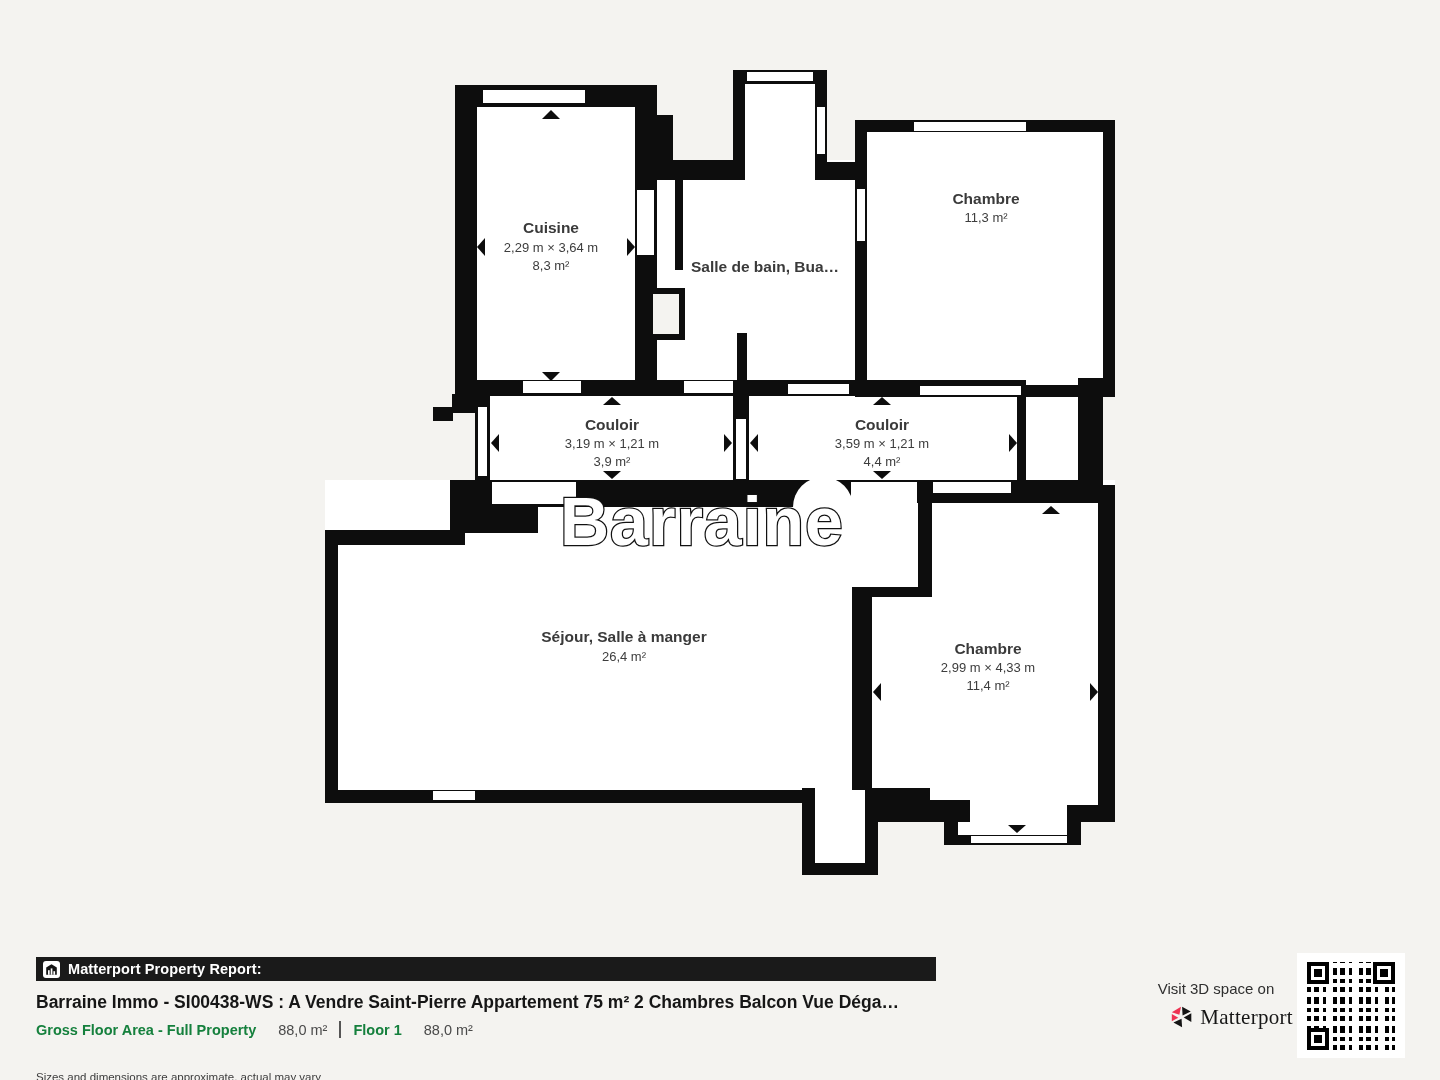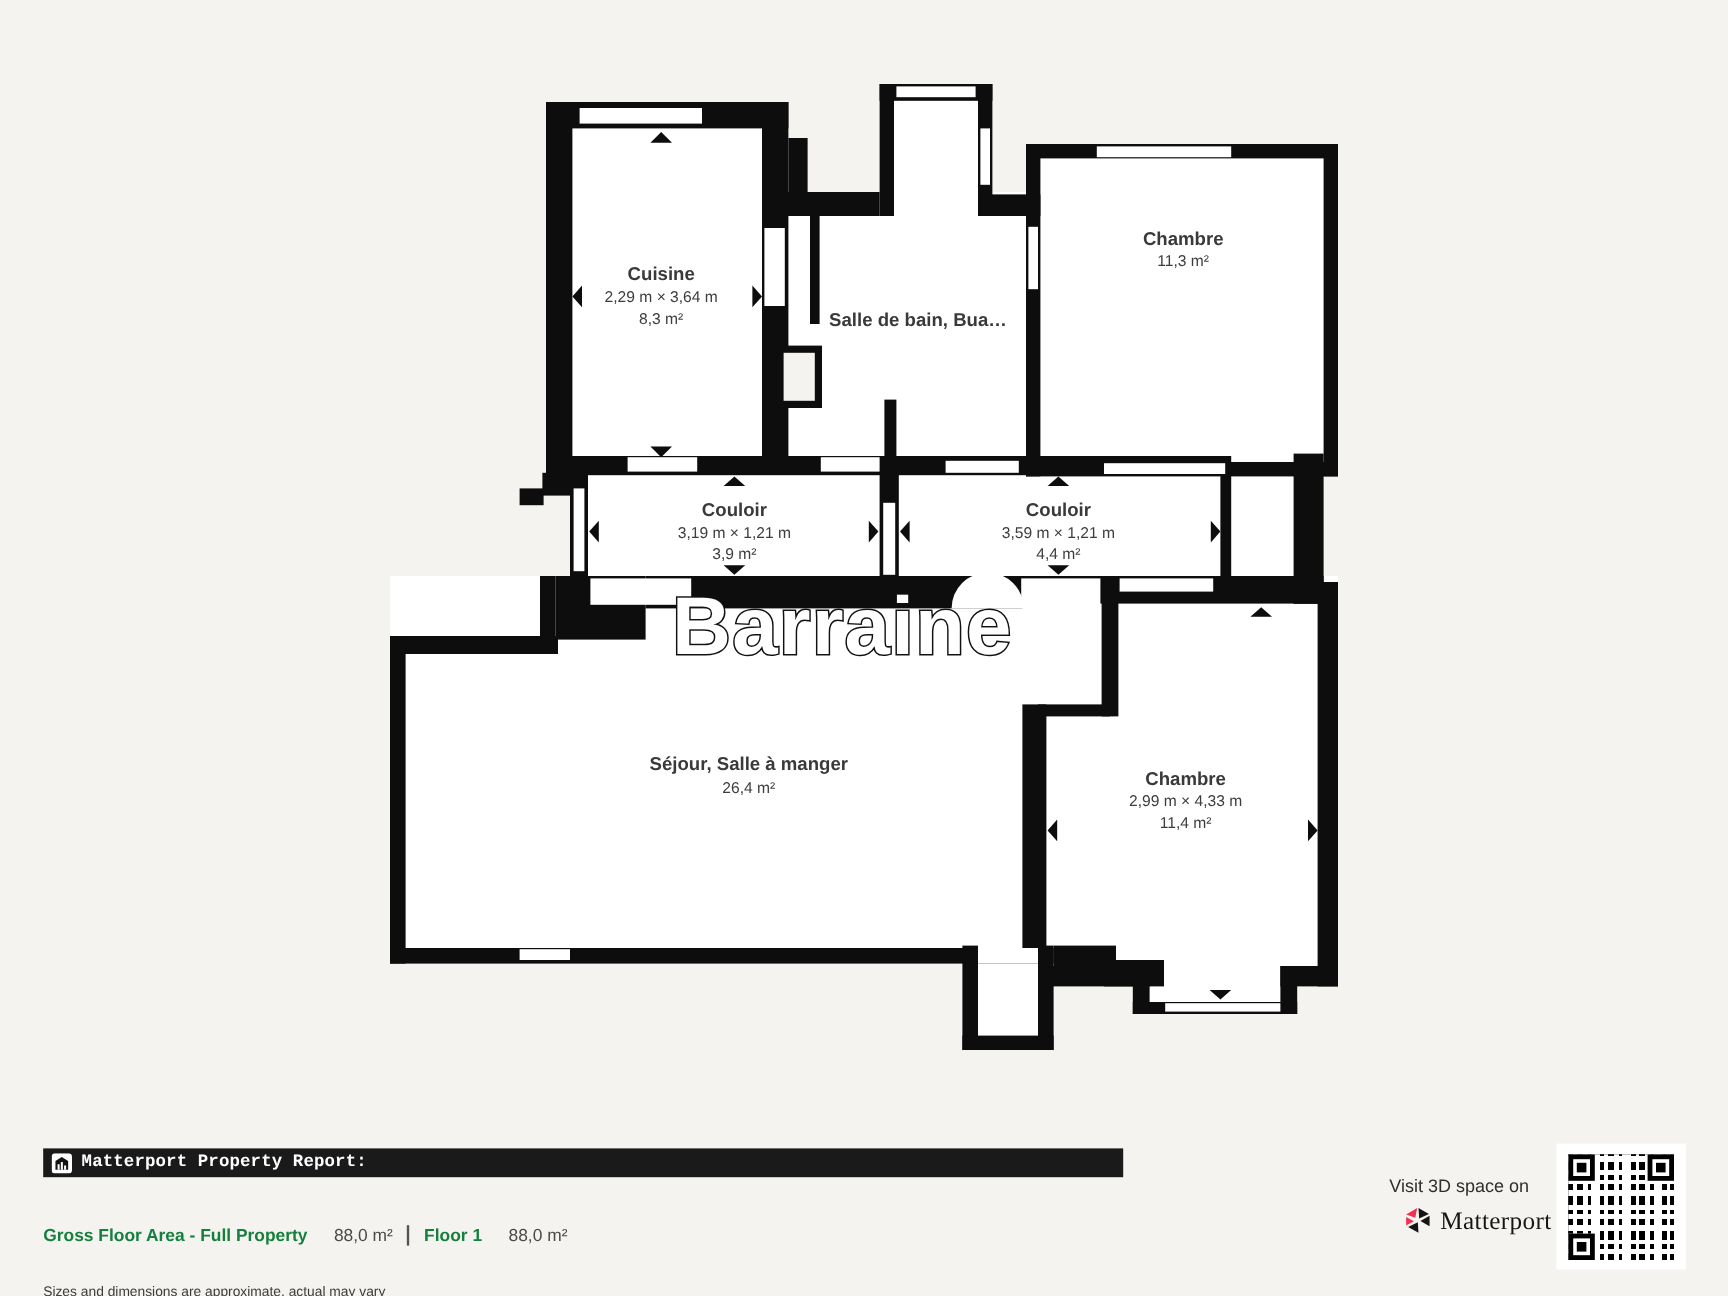--- a/index.html
+++ b/index.html
@@ -18,21 +18,21 @@
   .floor{fill:#ffffff;}
   .open{fill:#ffffff;}
   .arrow{fill:#0d0d0d;}
 
   
   .banner{
     position:absolute;left:36px;top:957px;width:900px;height:24px;
     background:#1a1a1a;display:flex;align-items:center;gap:8px;padding:0;box-sizing:border-box;
   }
   .banner-icon{margin-left:7px;display:block;}
-  .banner-label{color:#ffffff;font-size:14.5px;font-weight:700;letter-spacing:.1px;font-family:Liberation Mono, monospace;}
+  .banner-label{color:#ffffff;font-size:14.5px;font-weight:700;letter-spacing:.1px;}
   .report-title{
     position:absolute;left:36px;top:992px;width:910px;
     font-size:17.5px;font-weight:700;color:#161616;white-space:nowrap;overflow:hidden;
   }
   .meta-line{
     position:absolute;left:36px;top:1021px;font-size:14.5px;color:#444;display:flex;align-items:center;
   }
   .meta-line b{color:#15803d;font-weight:700;}
   .meta-value{margin-left:22px;color:#4a4a4a;text-align:center;}
   .meta-divider{width:2px;height:17px;background:#555;margin:0 12px;display:inline-block;}
@@ -221,20 +221,21 @@
   <svg class="banner-icon" width="17" height="17" viewBox="0 0 17 17">
     <rect x="0" y="0" width="17" height="17" rx="3" fill="#ffffff"></rect>
     <path d="M3.2 13.8 V6.6 L8.5 3.2 L13.8 6.6 V13.8 Z" fill="#141414"></path>
     <rect x="5.0" y="9.2" width="1.7" height="4.6" fill="#ffffff"></rect>
     <rect x="7.7" y="7.4" width="1.7" height="6.4" fill="#ffffff"></rect>
     <rect x="10.4" y="10.2" width="1.7" height="3.6" fill="#ffffff"></rect>
   </svg>
   <span class="banner-label">Matterport Property Report:</span>
 </div>
 
+<div class="report-title">Barraine Immo - SI00438-WS : A Vendre Saint-Pierre Appartement 75 m² 2 Chambres Balcon Vue Déga…</div>
 
 <div class="meta-line">
   <b>Gross Floor Area - Full Property</b>
   <span class="meta-value">88,0 m²</span>
   <span class="meta-divider"></span>
   <b>Floor 1</b>
   <span class="meta-value">88,0 m²</span>
 </div>
 
 <div class="disclaimer">Sizes and dimensions are approximate, actual may vary</div>

